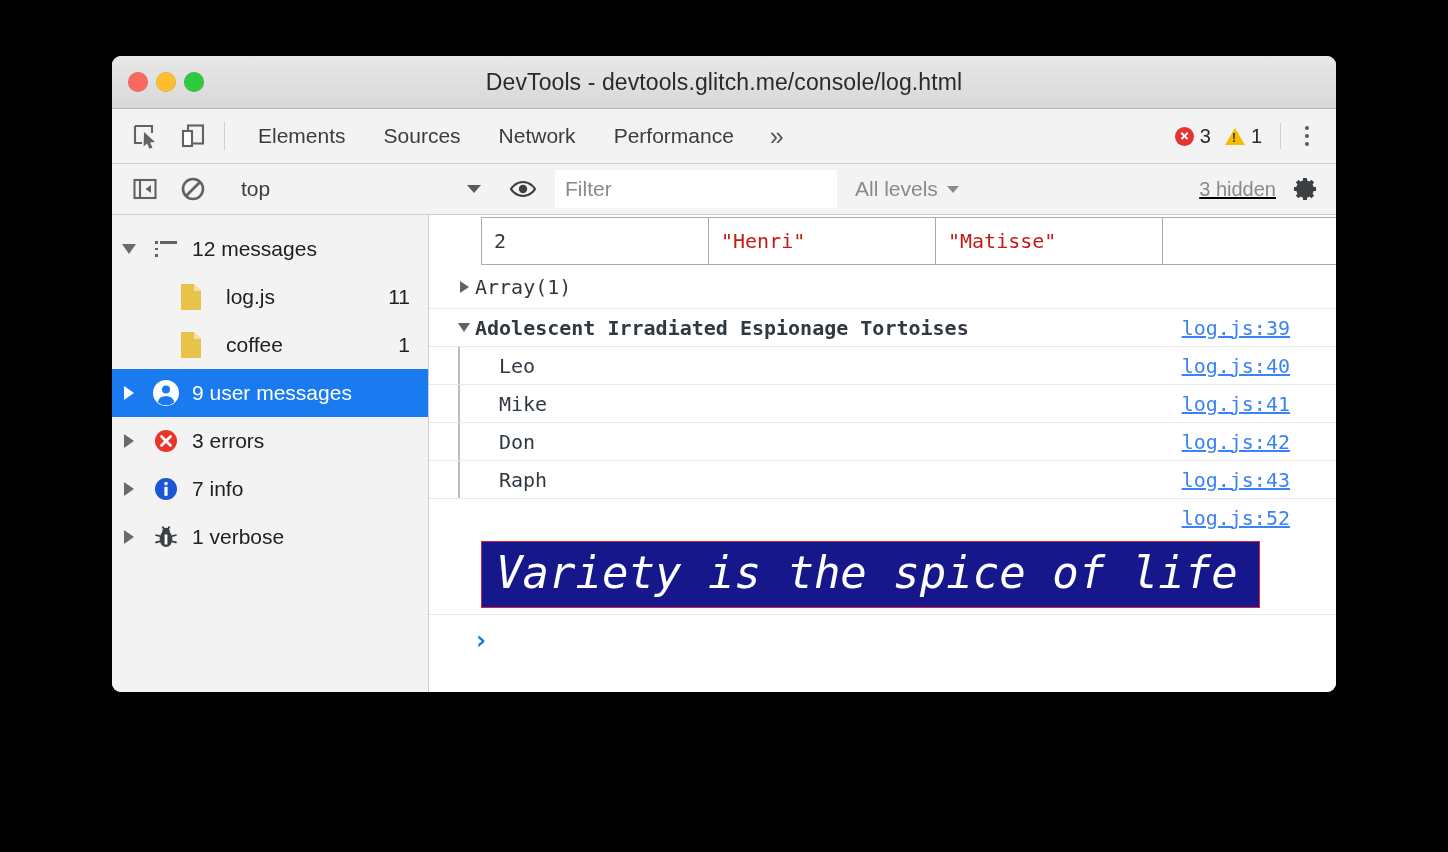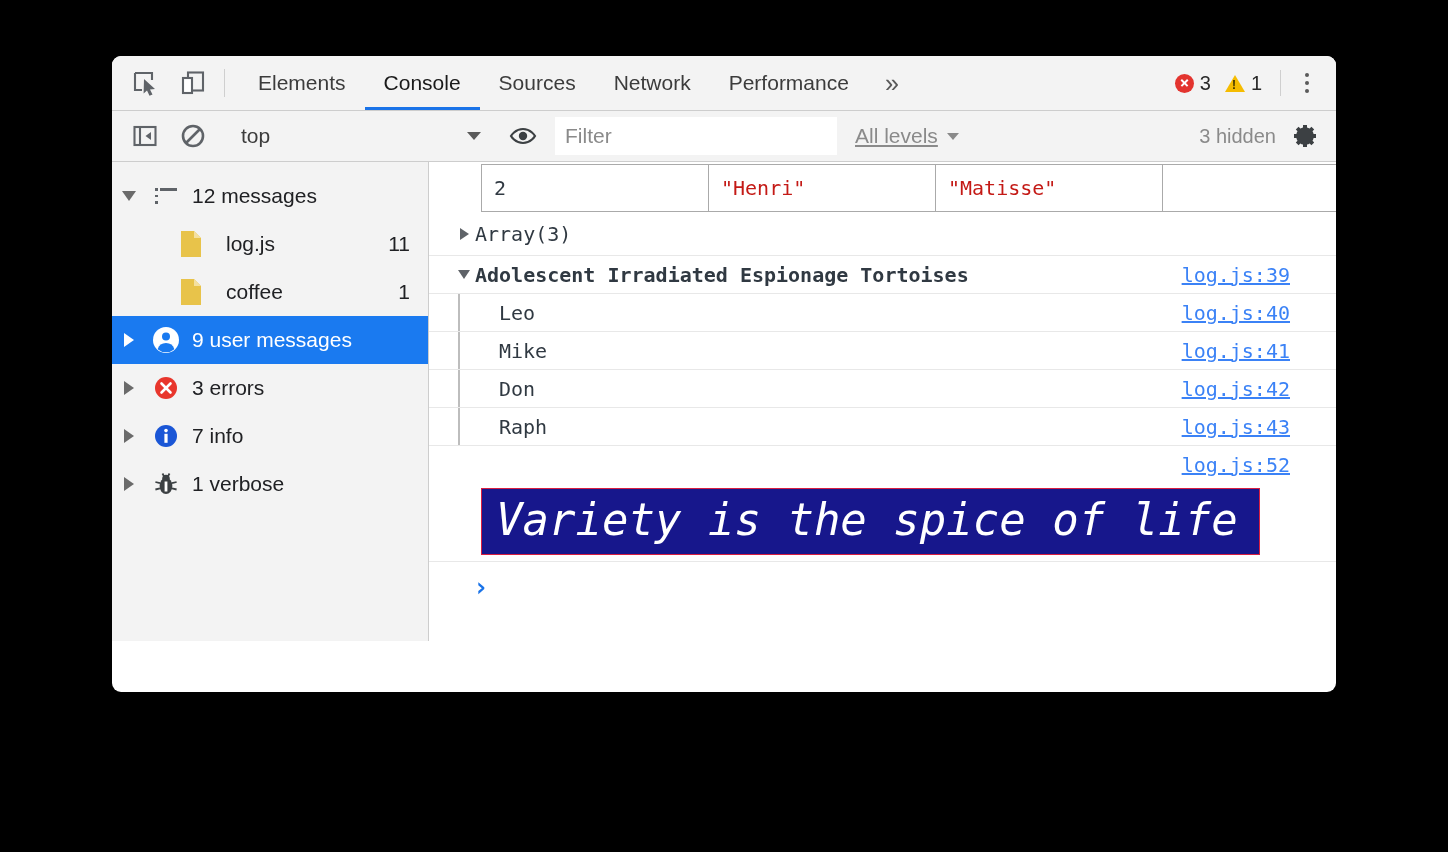--- a/index.html
+++ b/index.html
@@ -216,24 +216,23 @@
     font-family: "Liberation Sans", sans-serif;
   }
   #filter-input::placeholder { color: #8a8a8a; }
   .levels {
     display: flex; align-items: center;
     gap: 9px;
     font-size: 21px;
     color: #8a8a8a;
     padding: 0 18px;
     cursor: default;
-    text-decoration: underline;
   }
   .levels .caret { border-top-color: #8a8a8a; border-left-width: 6px; border-right-width: 6px; border-top-width: 7px; }
-  .fb-right { margin-left: auto; display: flex; align-items: center; padding-right: 14px; }
+  .fb-right { margin-left: auto; display: flex; align-items: center; padding-right: 14px; text-decoration: underline; }
   .hidden-count { font-size: 20px; color: #8a8a8a; padding: 0 12px; cursor: default; }
 
   
   #body {
     display: flex;
     height: 479px;
   }
   #sidebar {
     width: 317px;
     background: #f3f3f3;
@@ -405,41 +404,48 @@
     font-weight: bold;
     color: #1a73e8;
     line-height: 1;
   }
 </style>
 </head>
 <body>
 
 <div id="window">
 
+  <div id="titlebar">
+    <div class="traffic-lights">
+      <span class="light red"></span>
+      <span class="light yellow"></span>
+      <span class="light green"></span>
+    </div>
+    <div id="window-title">DevTools - devtools.glitch.me/console/log.html</div>
+  </div>
 
   <div id="tabbar">
     <div class="tb-icons">
       <div class="tb-icon">
         <svg width="26" height="26" viewBox="0 0 26 26">
           <path d="M3 3 H20 V10" fill="none" stroke="#5f6368" stroke-width="2.1"></path>
           <path d="M3 3 V20 H10" fill="none" stroke="#5f6368" stroke-width="2.1"></path>
           <path d="M12 9 L23 19 L18 19.5 L20.5 24.5 L17.5 25.8 L15 20.5 L11.6 23.5 Z" fill="#5f6368"></path>
         </svg>
       </div>
       <div class="tb-icon">
         <svg width="26" height="26" viewBox="0 0 26 26">
           <rect x="8" y="2.5" width="15" height="18" fill="none" stroke="#5f6368" stroke-width="2.1"></rect>
           <rect x="3" y="8" width="9" height="15" fill="#ffffff" stroke="#5f6368" stroke-width="2.1"></rect>
         </svg>
       </div>
     </div>
     <div class="tb-sep"></div>
     <div class="tabs">
       <div class="tab">Elements</div>
-      <div class="tab active">Console</div>
       <div class="tab">Sources</div>
       <div class="tab">Network</div>
       <div class="tab">Performance</div>
       <div class="tab more">»</div>
     </div>
     <div class="tb-right">
       <div class="counter">
         <span class="err-dot"></span>
         <span>3</span>
       </div>
@@ -622,21 +628,21 @@
             <td class="blank"></td>
           </tr>
         </tbody>
           </table>
       </div>
 
       <div class="msg-row row-array">
         <span class="disc">
             <span class="tri-right"></span>
           </span>
-        <span class="msg-text">Array(3)</span>
+        <span class="msg-text">Array(1)</span>
       </div>
 
       <div class="msg-row row-group-header">
         <span class="disc">
             <span class="tri-down"></span>
           </span>
         <span class="msg-text">Adolescent Irradiated Espionage Tortoises</span>
         <span class="msg-src">log.js:39</span>
       </div>
 

